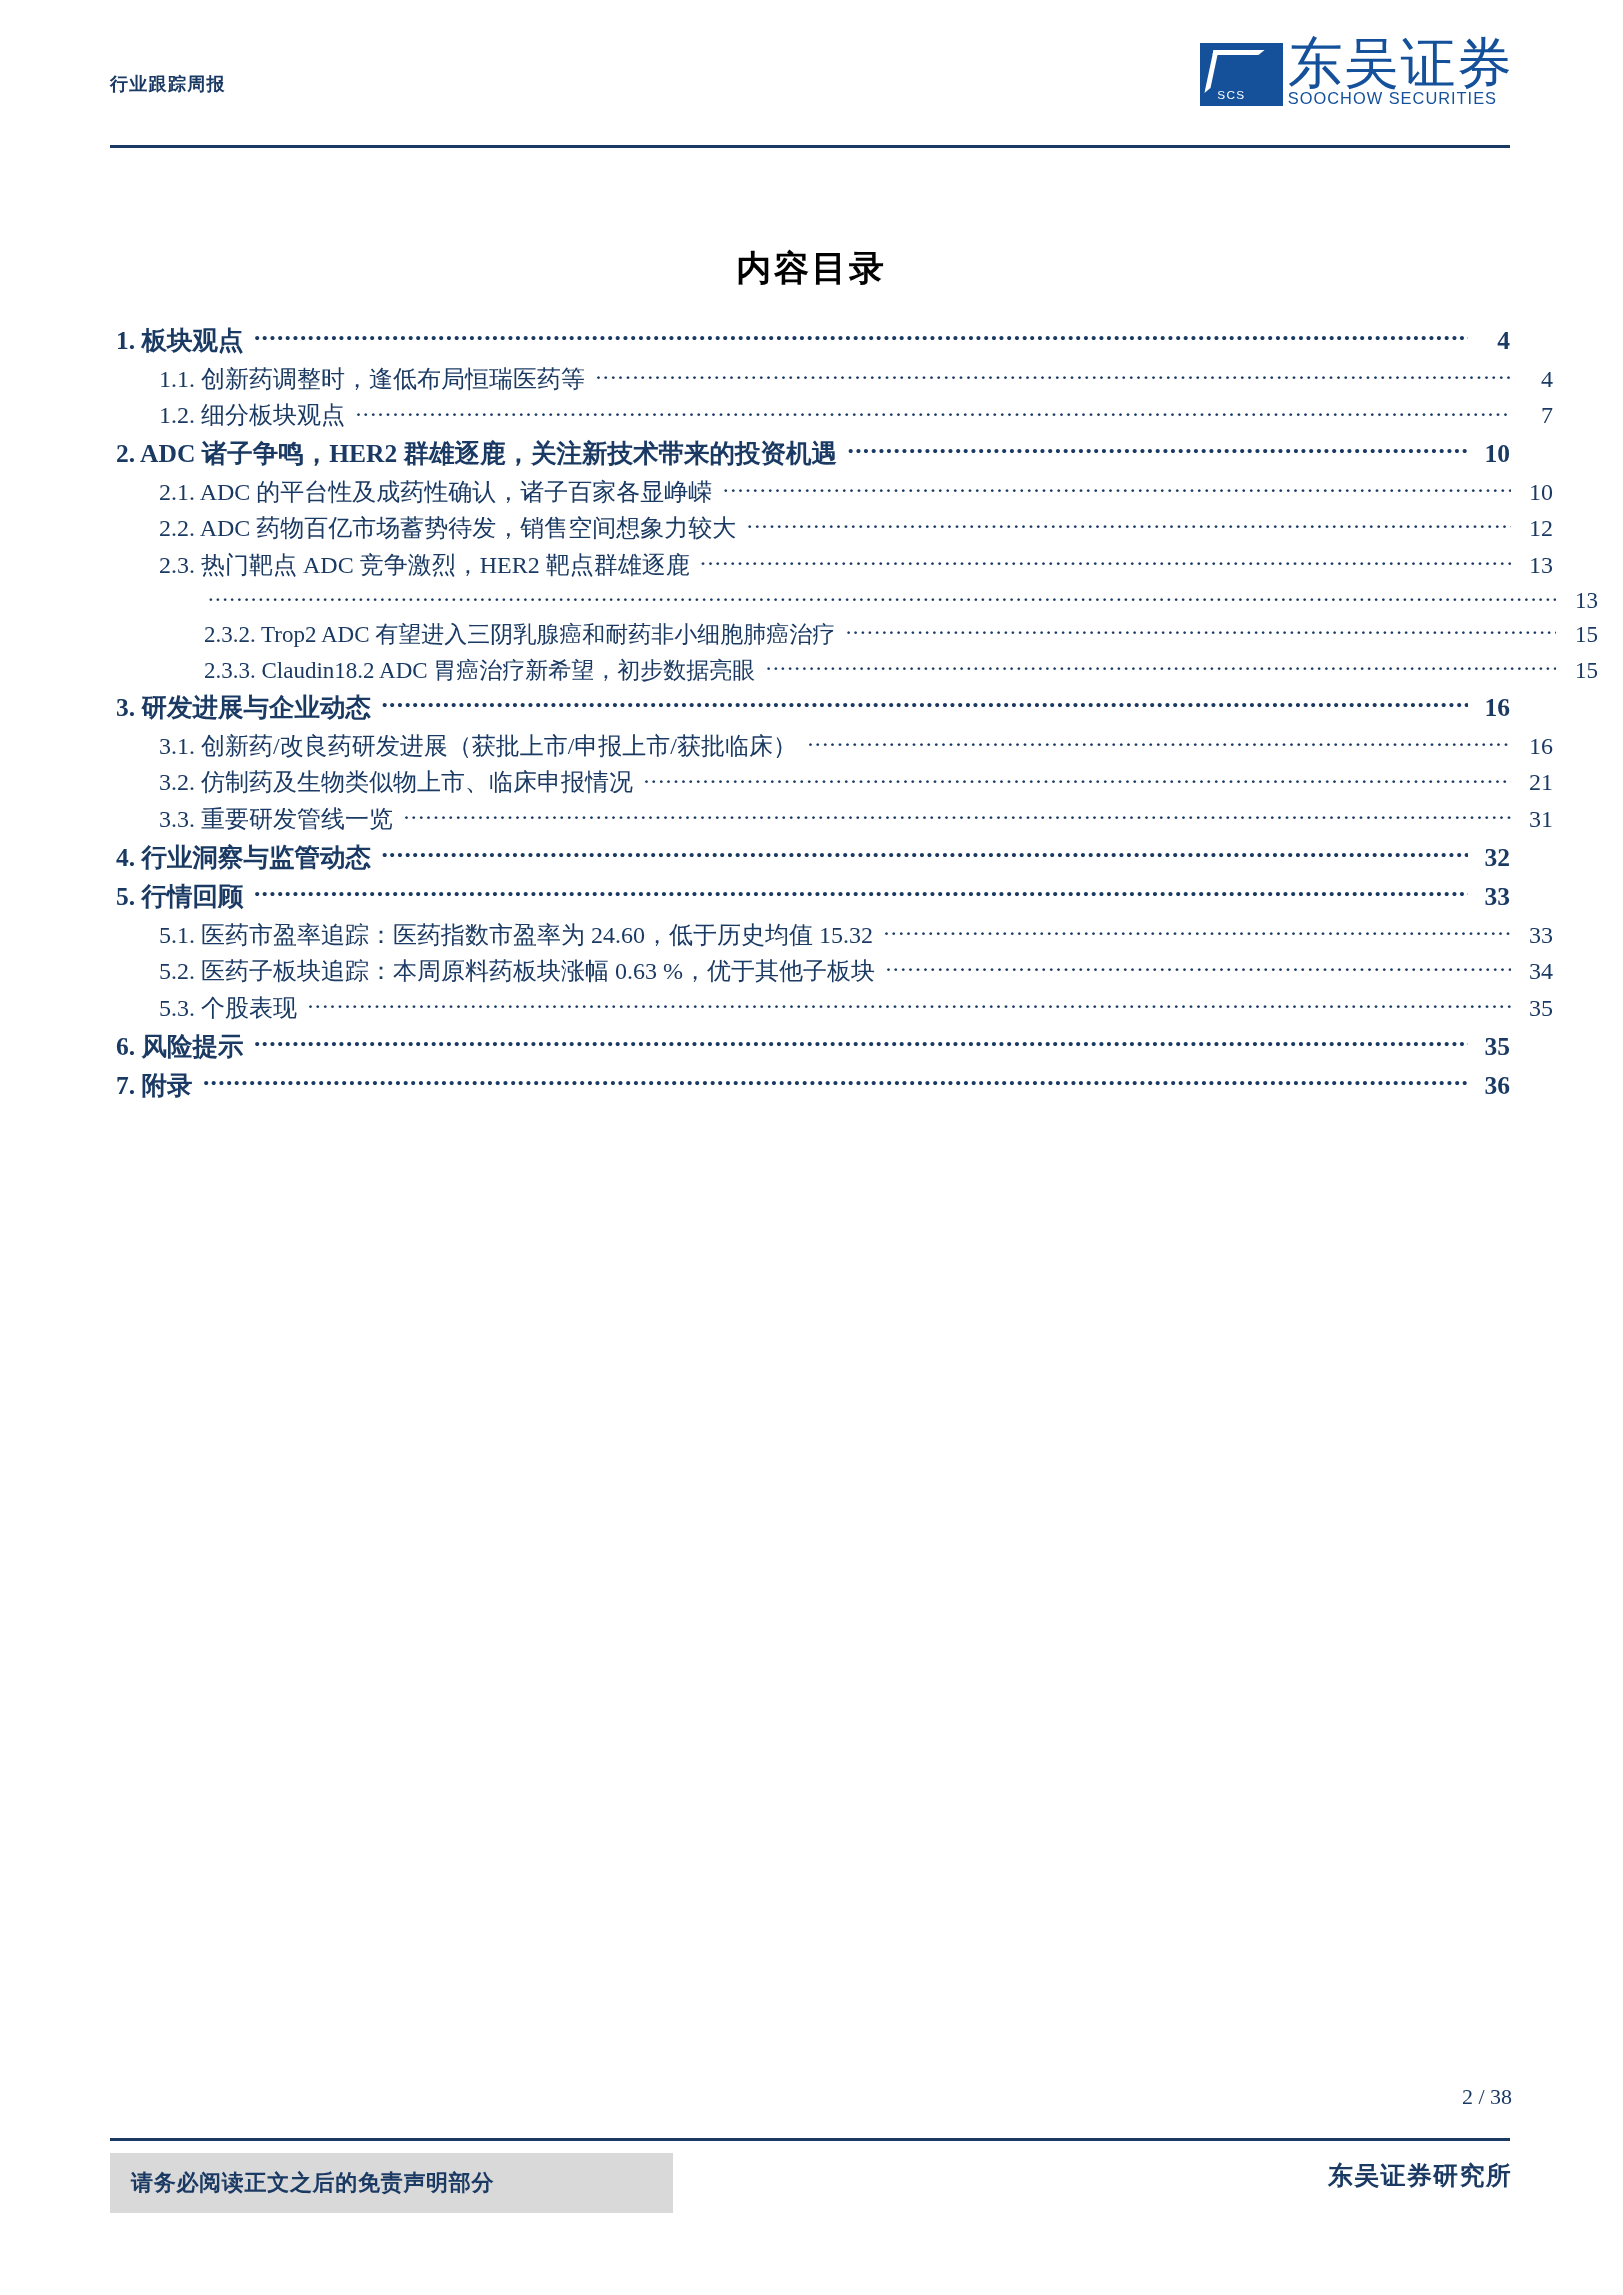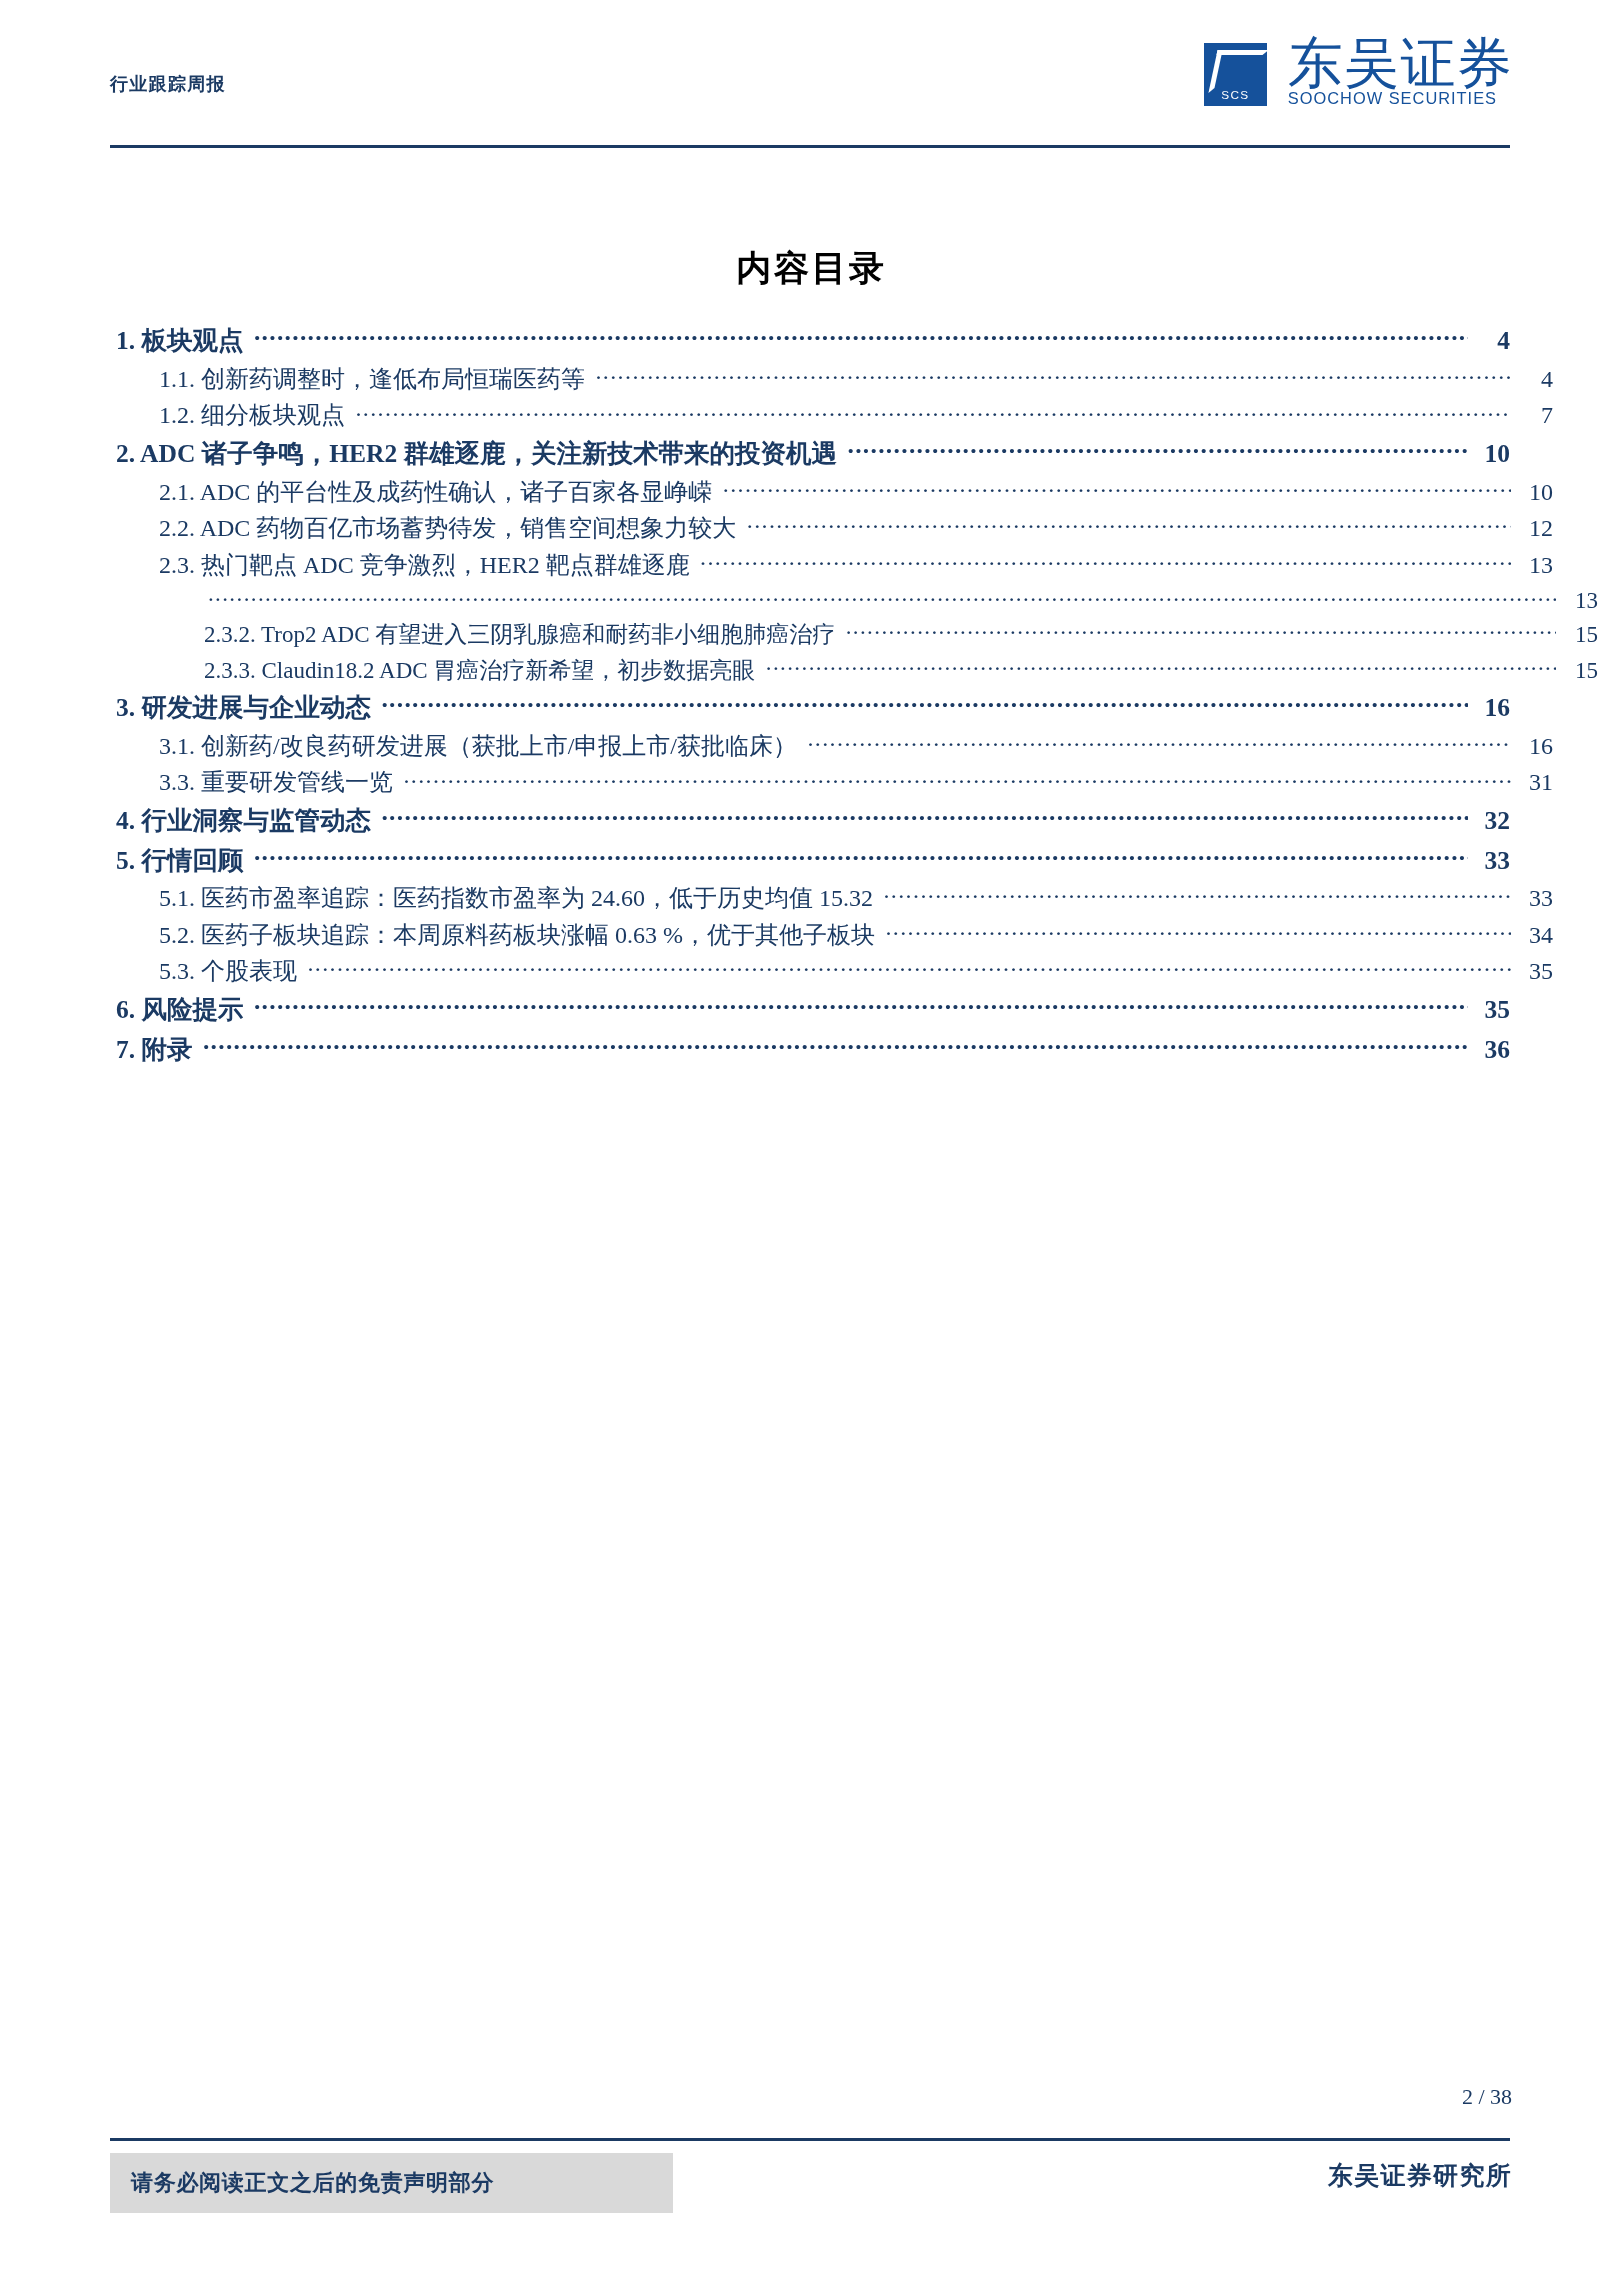--- a/index.html
+++ b/index.html
@@ -44,24 +44,24 @@
   }
   .logo-wrap {
     position: absolute;
     right: 110px;
     top: 43px;
     display: flex;
     align-items: flex-start;
   }
   .logo-mark {
     position: relative;
-    width: 63px;
+    width: 83px;
     height: 63px;
     background: #15519b;
-    margin-right: 21px;
+    margin-right: 5px;
   }
   .logo-mark .swoosh {
     position: absolute;
     left: 9.2px;
     top: 6.5px;
     width: 41px;
     height: 33px;
     border: 5.9px solid #ffffff;
     border-right-color: transparent;
     border-bottom-color: transparent;
@@ -291,20 +291,25 @@
     <span class="toc-dots"></span>
     <span class="toc-page">16</span>
   </div>
 
   <div class="toc-row lvl2">
     <span class="toc-label">3.1. 创新药/改良药研发进展（获批上市/申报上市/获批临床）</span>
     <span class="toc-dots"></span>
     <span class="toc-page">16</span>
   </div>
 
+  <div class="toc-row lvl2">
+    <span class="toc-label">3.2. 仿制药及生物类似物上市、临床申报情况</span>
+    <span class="toc-dots"></span>
+    <span class="toc-page">21</span>
+  </div>
 
   <div class="toc-row lvl2">
     <span class="toc-label">3.3. 重要研发管线一览</span>
     <span class="toc-dots"></span>
     <span class="toc-page">31</span>
   </div>
 
   <div class="toc-row lvl1">
     <span class="toc-label">4. 行业洞察与监管动态</span>
     <span class="toc-dots"></span>

